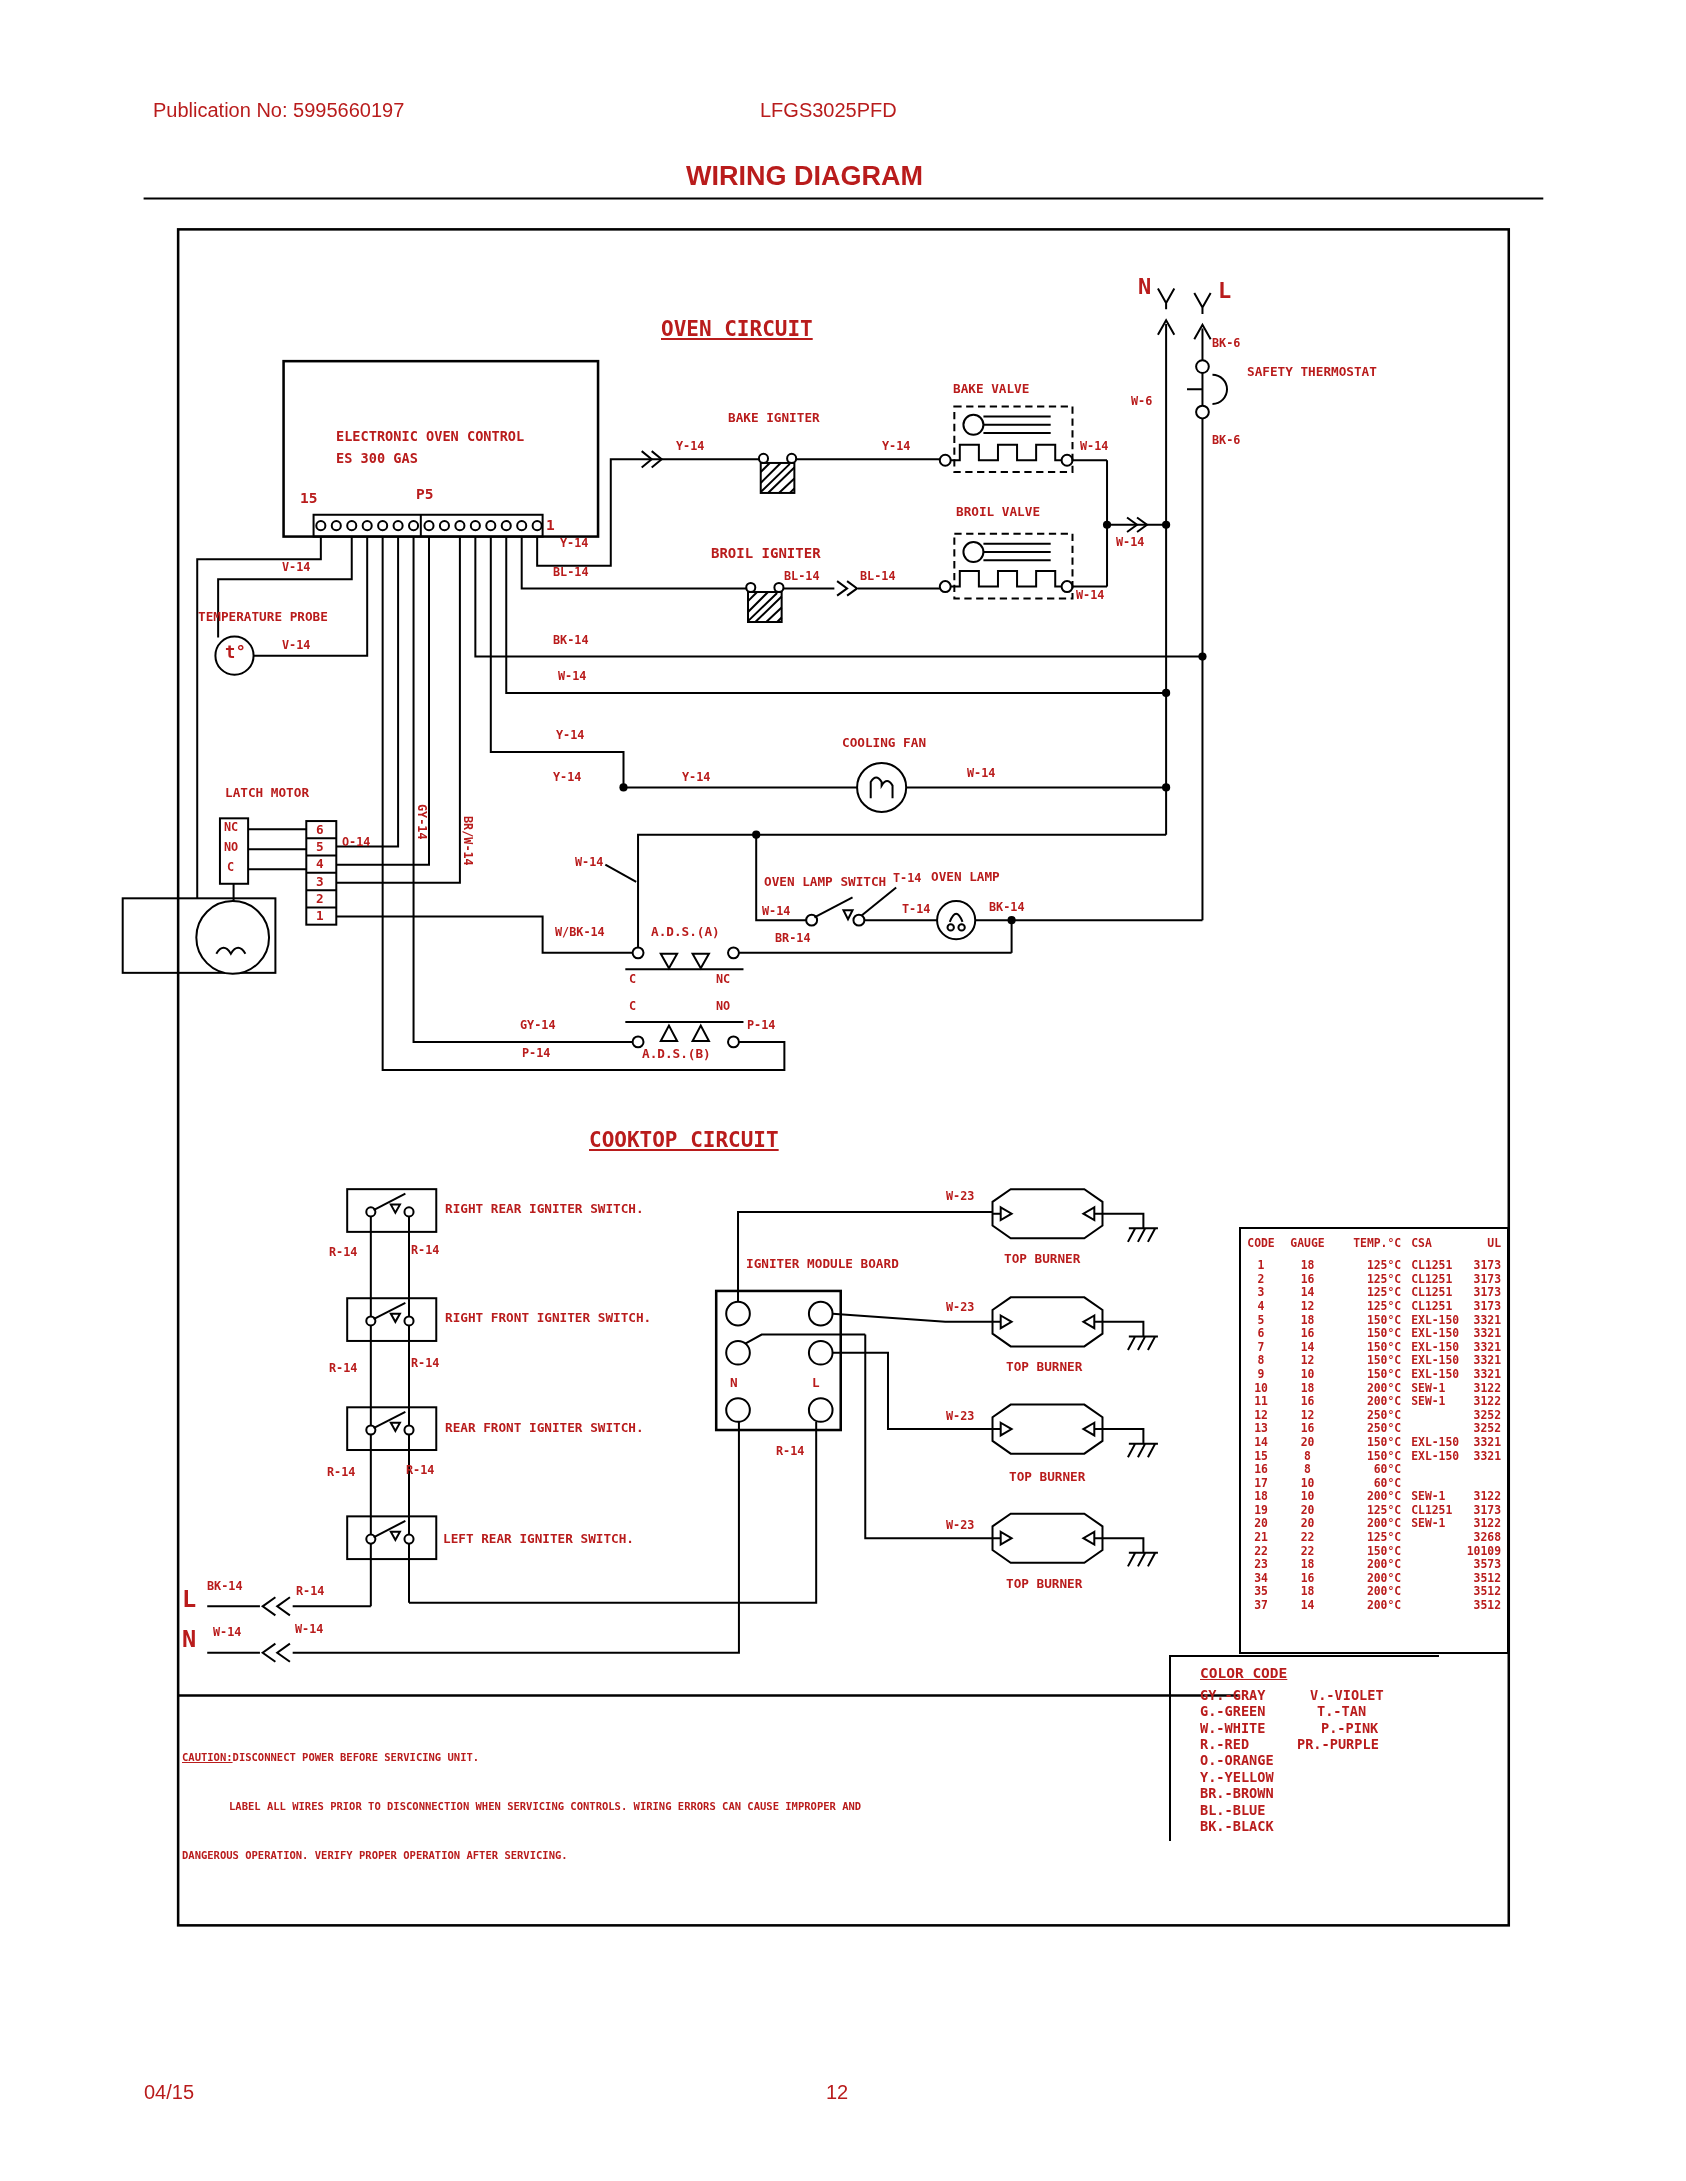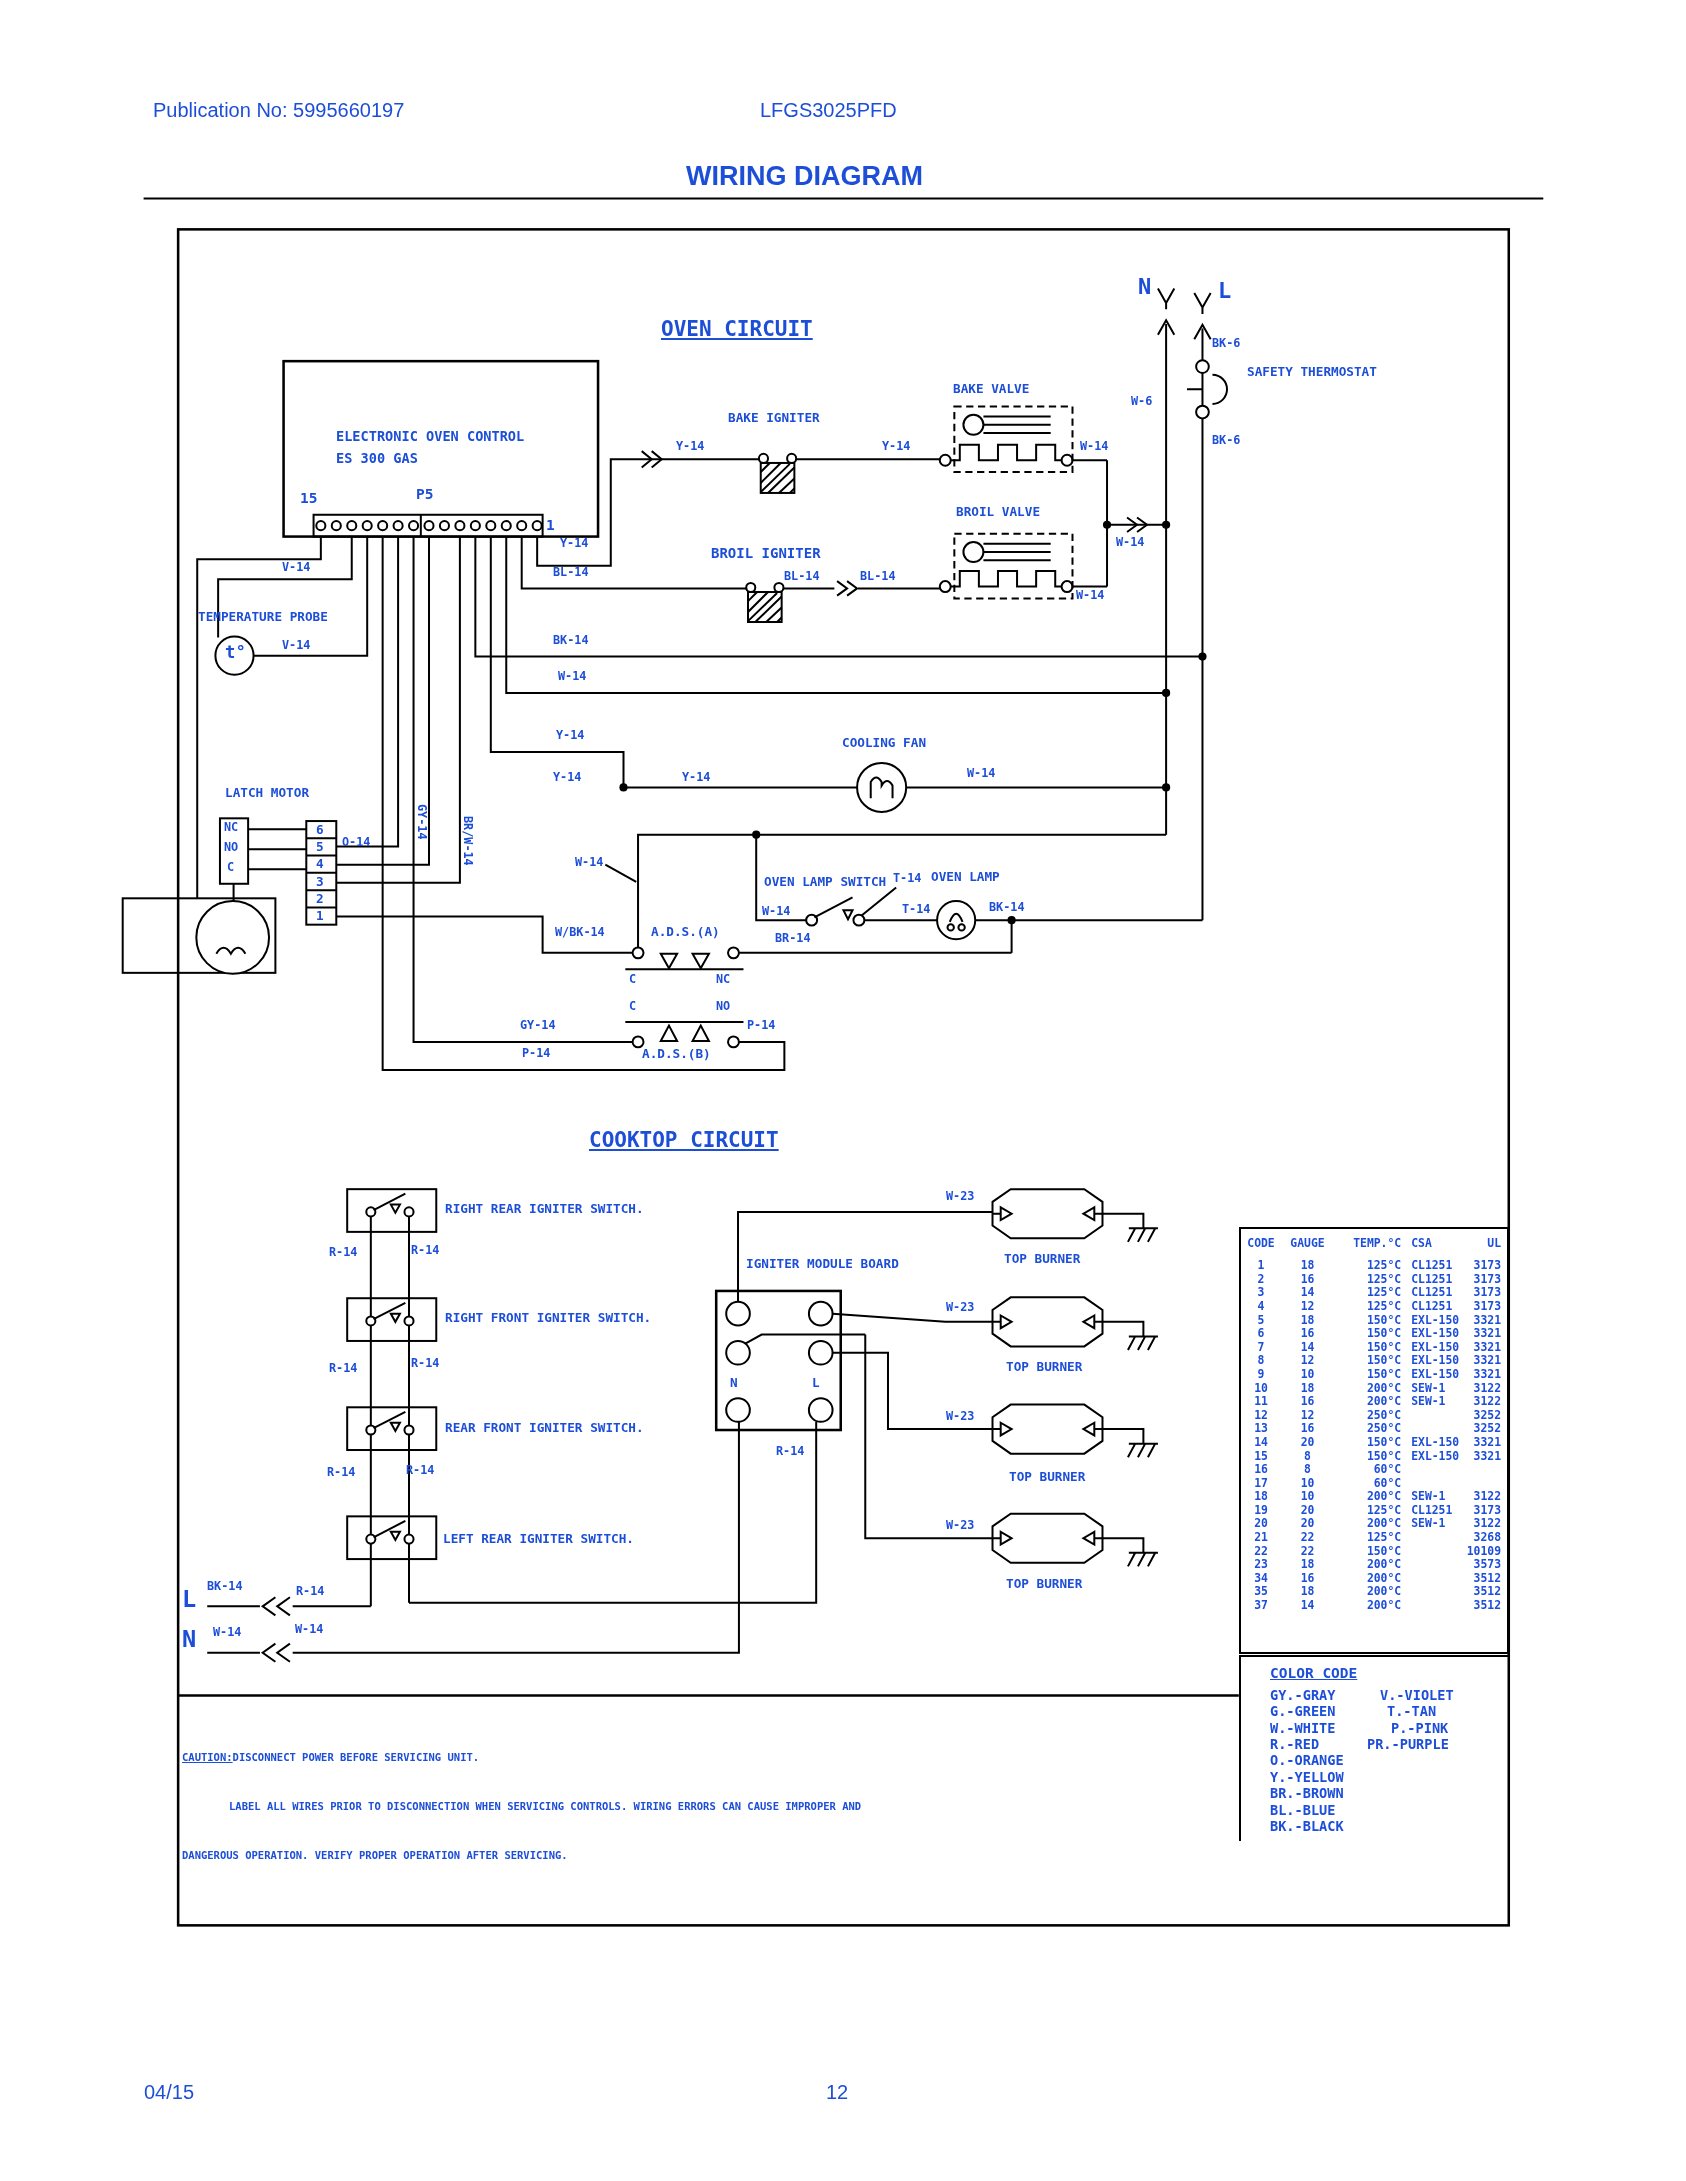--- a/index.html
+++ b/index.html
@@ -1,17 +1,17 @@
 <!DOCTYPE html>
 <html style="font-size:14.5px"><head>
 <meta charset="utf-8">
 <style>
   html,body{margin:0;padding:0;background:#fff;}
   .page{position:relative;width:1686px;height:2182px;background:#fff;overflow:hidden;
-        font-family:"DejaVu Sans Mono", monospace;color:#1d4ed8;}
+        font-family:"DejaVu Sans Mono", monospace;color:#b91c1c;}
   .sans{font-family:"Liberation Sans", sans-serif;}
   .abs{position:absolute;}
   .lbl{position:absolute;white-space:pre;font-weight:bold;line-height:1.05;}
   .lbl.u{text-decoration:underline;}
   .lbl.rot{transform:rotate(90deg);transform-origin:left top;}
   svg.diagram{position:absolute;left:0;top:0;}
   .w{stroke:#000;stroke-width:2.2;fill:none;}
   .bx{stroke:#000;stroke-width:2.8;fill:none;}
   .dash{stroke-dasharray:8 5;}
   .dot{fill:#000;stroke:none;}
@@ -21,21 +21,21 @@
      border:2.7px solid #000;box-sizing:border-box;font-weight:bold;font-size:11.4px;}
   #wire-table .thead{display:grid;grid-template-columns:40px 53px 69px 62px 36px;margin-top:8.2px;}
   #wire-table .trow{display:grid;grid-template-columns:40px 53px 69px 62px 36px;height:13.6px;line-height:13.6px;}
   #wire-table .thead{height:22px;line-height:12.7px;}
   .c0{text-align:center;}
   .c1{text-align:center;}
   .c2{text-align:right;padding-right:1.8px;}
   .c3{text-align:left;padding-left:8.2px;}
   .c4{text-align:right;padding-right:0px;}
   
-  #color-box{position:absolute;left:1239px;top:1655px;width:270px;height:186px;
+  #color-box{position:absolute;left:1169px;top:1655px;width:270px;height:186px;
      border-left:2.7px solid #000;border-top:2.7px solid #000;box-sizing:border-box;font-weight:bold;}
   #color-title{position:absolute;left:29px;top:8.2px;font-size:14.5px;text-decoration:underline;}
   .cc-item{position:absolute;font-size:13.6px;white-space:pre;}
   
   #doc-box{position:absolute;left:1193px;top:1841px;width:314px;height:85px;border:2.7px solid #000;
      box-sizing:border-box;background:#fff;}
   #doc-num{position:absolute;left:8.2px;top:5.5px;font-size:30px;font-weight:bold;letter-spacing:0.9px;white-space:pre;}
   
   #caution{position:absolute;left:182px;top:1716px;font-size:10.5px;font-weight:bold;line-height:16.4px;white-space:pre;}
   #caution .cl{text-decoration:underline;}

